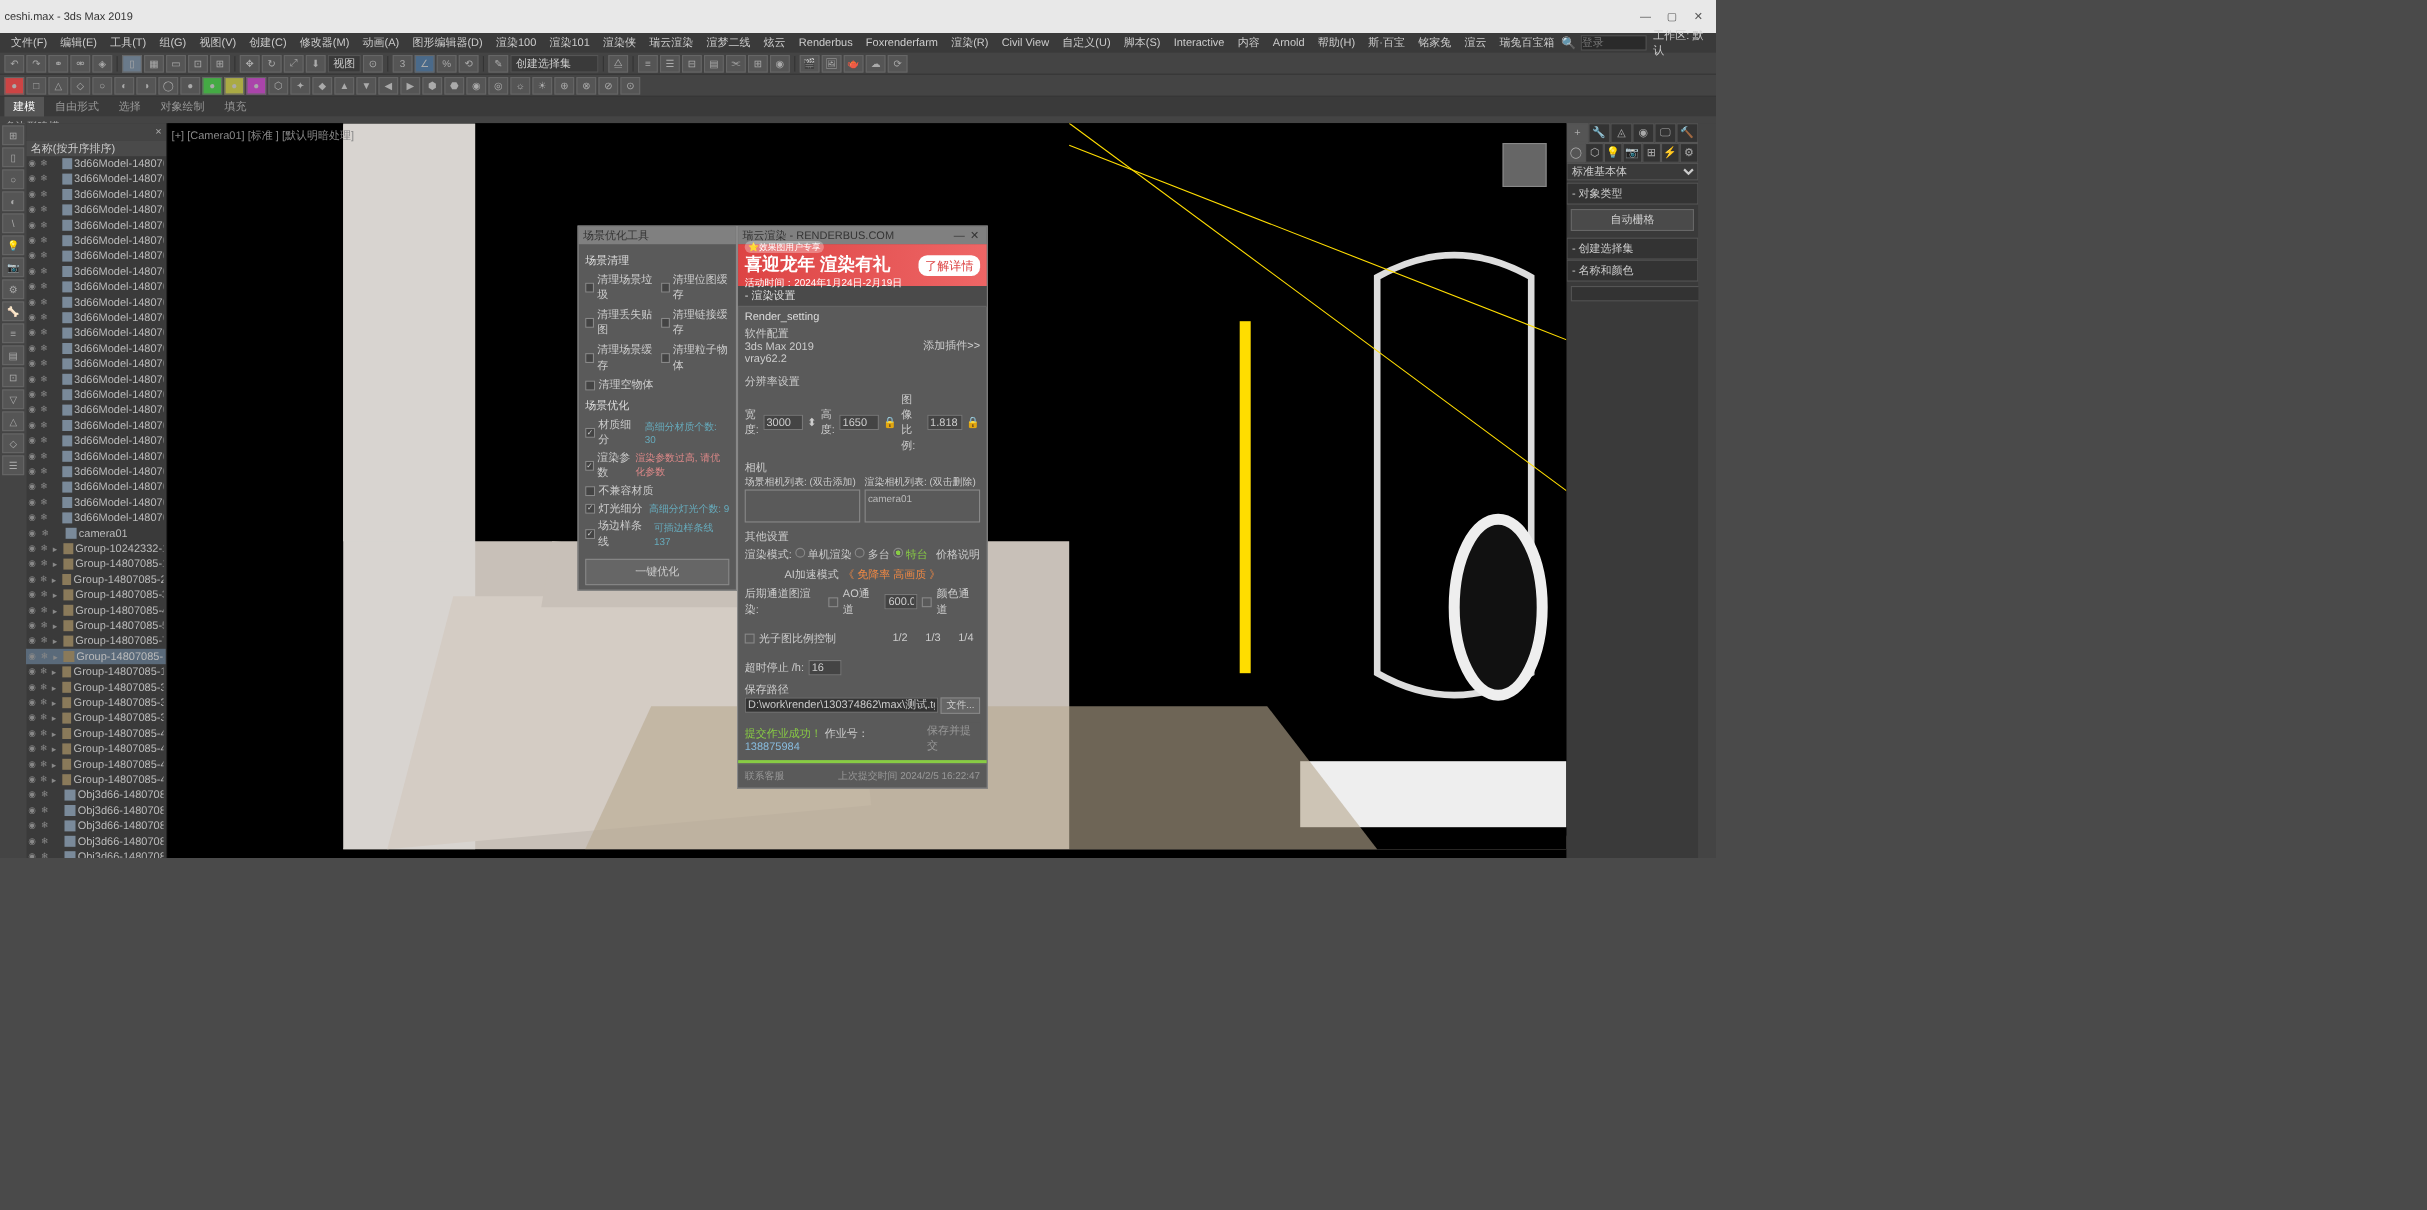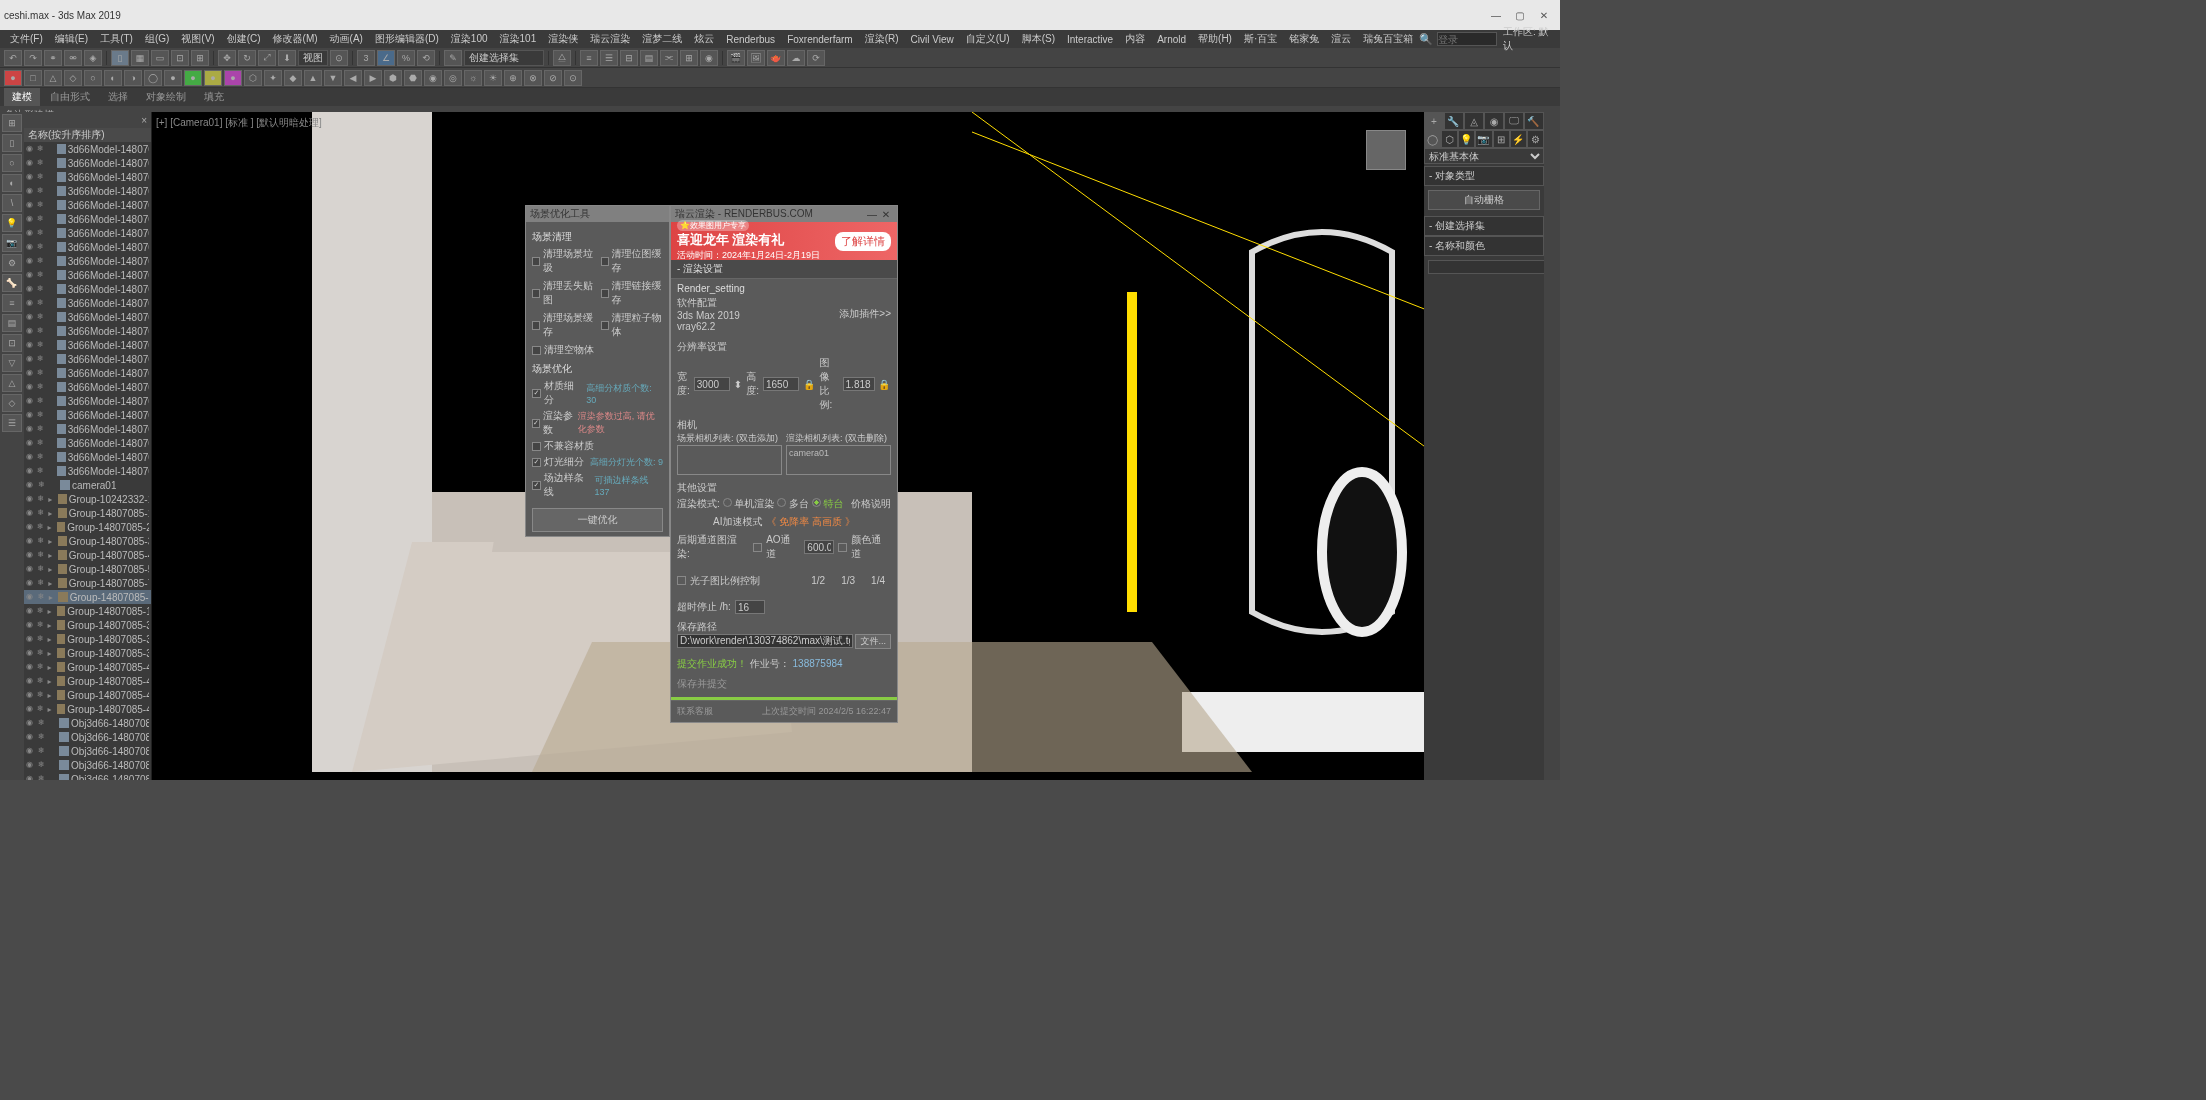--- a/index.html
+++ b/index.html
@@ -89,38 +89,38 @@
 .dialog-opt .chk-links { display: flex; flex-direction: column; gap: 0; }
 .dialog-opt .chk-row.link { justify-content: space-between; }
 
 
 .dialog-render { position: absolute; left: 670px; top: 205px; width: 228px; background: #5a5a5a; border: 1px solid #888; z-index: 99; font-size: 10px; color: #ccc; }
 .dialog-render .dlg-title { height: 16px; background: #808080; display: flex; align-items: center; padding: 0 4px; color: #333; font-size: 10px; }
 .dialog-render .dlg-title .spacer { flex: 1; }
 .dialog-render .dlg-title .tbtn { width: 14px; text-align: center; cursor: pointer; }
 .dialog-render .banner { height: 38px; background: linear-gradient(90deg, #d44, #e66); display: flex; align-items: center; justify-content: space-between; padding: 0 6px; color: #fff; font-size: 10px; }
 .dialog-render .banner .left { display: flex; flex-direction: column; }
-.dialog-render .banner .left .t1 { font-size: 13px; font-weight: bold; font-family: Liberation Serif, serif; }
+.dialog-render .banner .left .t1 { font-size: 16px; font-weight: bold; }
 .dialog-render .banner .left .t2 { font-size: 9px; }
 .dialog-render .banner .btn { background: #fff; color: #d44; border-radius: 8px; padding: 2px 6px; font-size: 11px; }
 .dialog-render .sect-hdr { background: #4a4a4a; padding: 2px 6px; font-size: 10px; color: #ddd; border-bottom: 1px solid #666; display: flex; justify-content: space-between; }
 .dialog-render .body { padding: 4px 6px; }
 .dialog-render .row { display: flex; align-items: center; gap: 4px; padding: 2px 0; }
 .dialog-render .row label { font-size: 10px; }
 .dialog-render input[type=text] { background: #444; border: 1px solid #777; color: #ccc; height: 14px; font-size: 10px; padding: 0 2px; }
 .dialog-render .camera-box { border: 1px solid #888; height: 30px; padding: 2px; font-size: 9px; color: #bbb; }
 .dialog-render .camera-row { display: flex; gap: 4px; }
 .dialog-render .camera-col { flex: 1; }
 .dialog-render .camera-col .lbl { font-size: 9px; }
 .dialog-render .radio { width: 9px; height: 9px; border: 1px solid #888; border-radius: 50%; display: inline-block; }
 .dialog-render .radio.on { background: radial-gradient(circle, #8c4 40%, transparent 45%); }
 .dialog-render .path-row { display: flex; gap: 2px; }
 .dialog-render .path-row input { flex: 1; background: #333; }
 .dialog-render .path-row .btn { background: #666; border: 1px solid #888; padding: 0 4px; font-size: 9px; }
-.dialog-render .status-row { display: flex; align-items: flex-start; gap: 6px; padding: 2px 0; flex-direction: column; }
+.dialog-render .status-row { display: flex; align-items: flex-end; gap: 6px; padding: 2px 0; }
 .dialog-render .status-row .ok { color: #8c4; }
 .dialog-render .status-row .job { color: #8bd; }
 .dialog-render .footer { display: flex; justify-content: space-between; padding: 4px 6px; border-top: 1px solid #666; color: #999; font-size: 9px; }
 .dialog-render .progress { height: 3px; background: #8c4; }
 .dialog-render .link-orange { color: #e84; }
 .dialog-render .save-btn { background: #5a5a5a; color: #999; border: none; font-size: 10px; }
 
 
 .right-strip { width: 16px; background: #444; }
 

